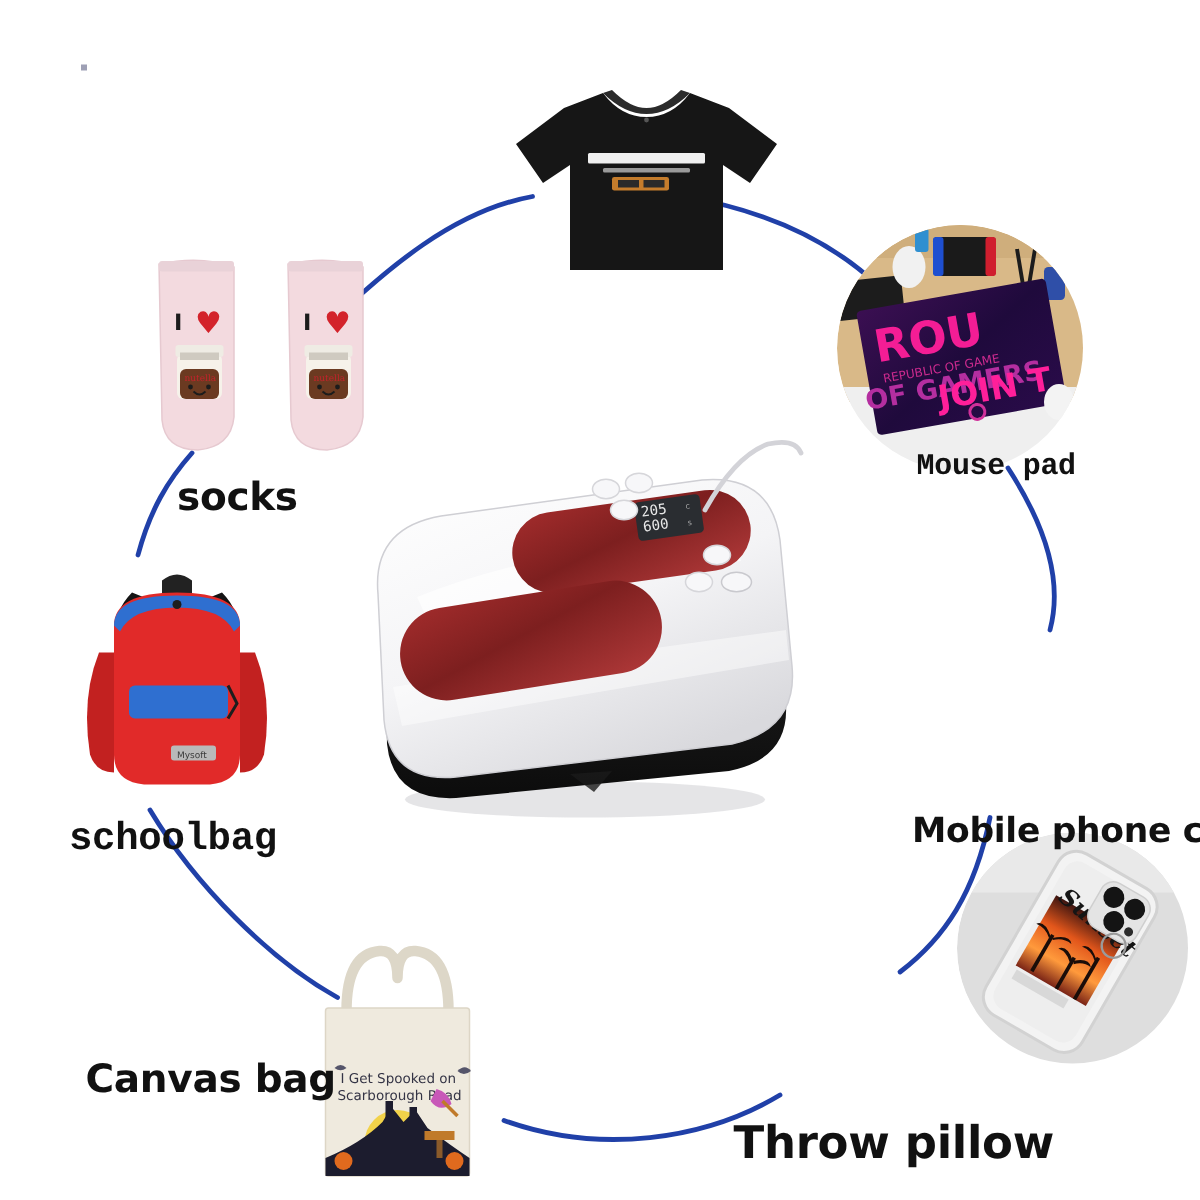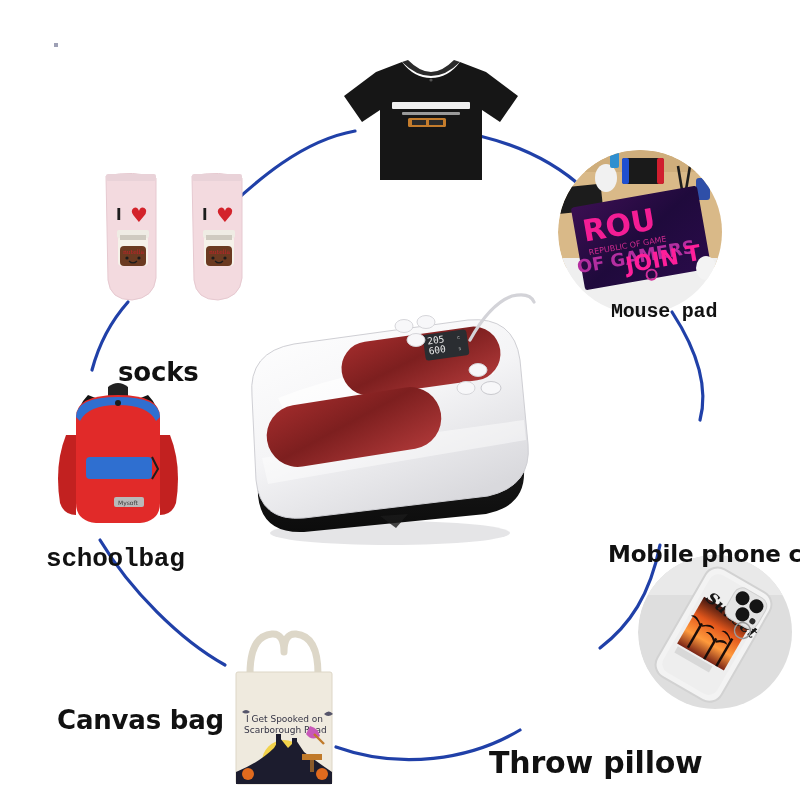--- a/index.html
+++ b/index.html
@@ -241,21 +241,21 @@
           <circle cx="104" cy="49" r="3" fill="#2b2b2b"></circle>
           <circle cx="100" cy="62" r="8" fill="none" stroke="#9a9a9a" stroke-width="1.5"></circle>
         </g>
       </g>
     </svg>
   </div>
   <div class="label" style="left:608px; top:541px; font-size:23px;">Mobile phone case</div>
 
   <div class="label" style="left:489px; top:745px; font-size:30px;">Throw pillow</div>
 
-  <div class="node canvasbag" style="left:214px; top:622px;">
+  <div class="node canvasbag" style="left:195px; top:622px;">
     <svg viewBox="0 0 140 175" width="140" height="175">
       <path d="M36 52 Q36 14 58 12 Q70 11 70 30 M104 52 Q104 14 82 12 Q70 11 70 30" fill="none" stroke="#ddd7c8" stroke-width="7" stroke-linecap="round"></path>
       <rect x="22" y="50" width="96" height="112" rx="2" fill="#efeade" stroke="#ddd6c6"></rect>
       <text x="32" y="100" fill="#343445" font-size="9" font-family="DejaVu Sans, sans-serif">I Get Spooked on</text>
       <text x="30" y="111" fill="#343445" font-size="9" font-family="DejaVu Sans, sans-serif">Scarborough Road</text>
       <circle cx="70" cy="140" r="22" fill="#f2d24a"></circle>
       <path d="M22 162 L22 150 Q46 140 60 126 L66 116 L74 126 L82 118 L90 130 Q106 142 118 150 L118 162 Z" fill="#1c1c2e"></path>
       <rect x="62" y="112" width="5" height="14" fill="#1c1c2e"></rect>
       <rect x="78" y="116" width="5" height="12" fill="#1c1c2e"></rect>
       <path d="M96 104 q8 2 10 10 q-8 6 -14 -2 z" fill="#c858b8"></path>
@@ -317,15 +317,15 @@
           <rect x="-1" y="0" width="32" height="8" rx="2" fill="#efece4"></rect>
           <rect x="2" y="5" width="26" height="5" fill="#cfcac0"></rect>
           <text x="5" y="24" fill="#c3232b" font-size="6" font-family="DejaVu Serif, serif">nutella</text>
           <circle cx="9" cy="28" r="1.6" fill="#1c1c1c"></circle>
           <circle cx="21" cy="28" r="1.6" fill="#1c1c1c"></circle>
           <path d="M11 31 q4 4 8 0" stroke="#1c1c1c" stroke-width="1.2" fill="none"></path>
         </g>
       </g>
     </svg>
   </div>
-  <div class="label" style="left:118px; top:317px; font-size:26px;margin-top:40px;">socks</div>
+  <div class="label" style="left:118px; top:317px; font-size:26px;">socks</div>
 
 </div>
 
 </body></html>

